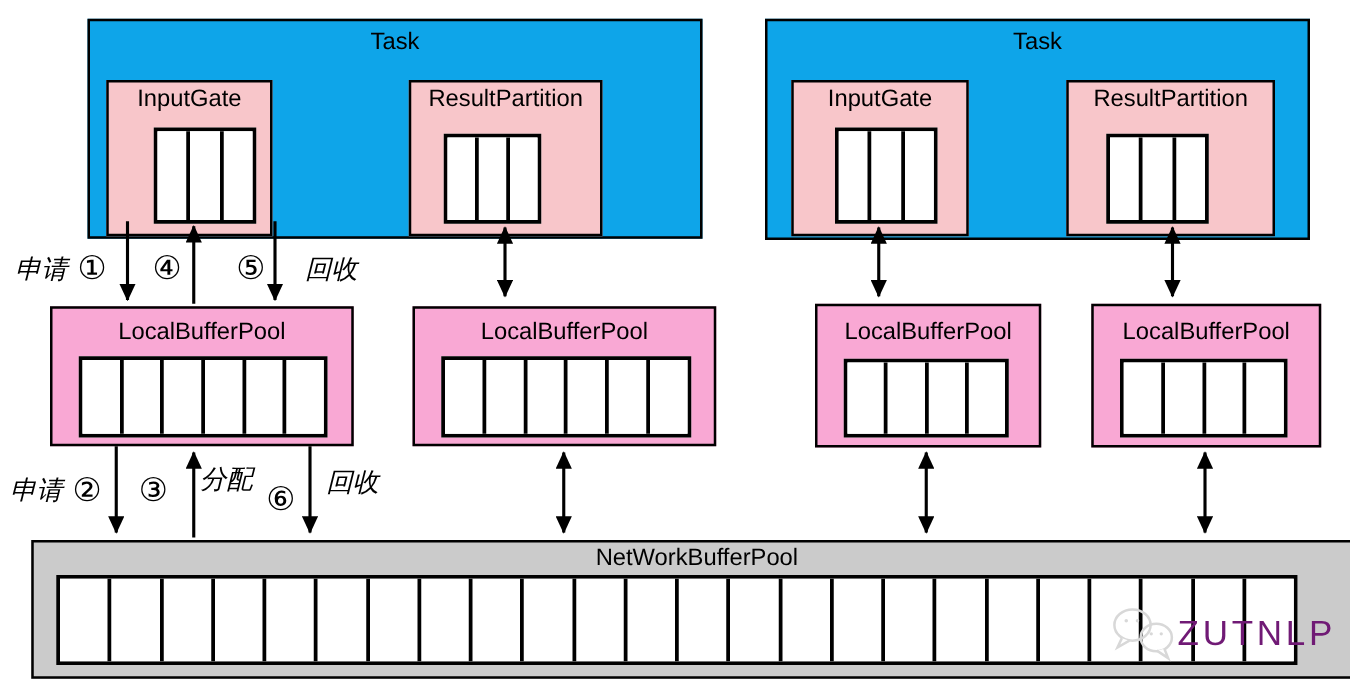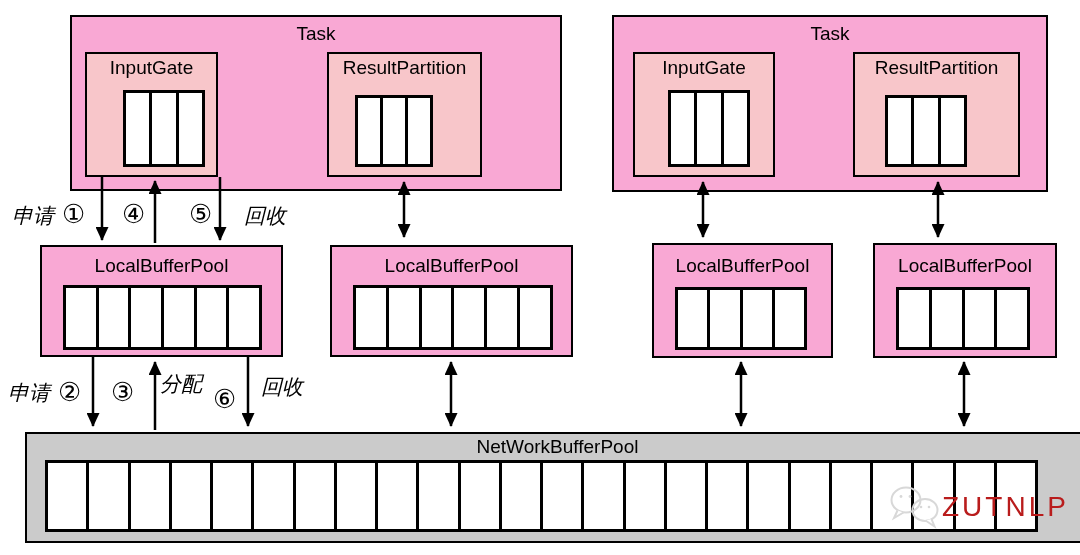--- a/index.html
+++ b/index.html
@@ -1,43 +1,43 @@
 <!DOCTYPE html>
 <html><head>
 <meta charset="utf-8">
 <style>
   html,body{margin:0;padding:0;background:#fff;}
   .stage{
     position:relative;width:1080px;height:555px;background:#fff;overflow:hidden;
     font-family:"Liberation Sans","DejaVu Sans",sans-serif;color:#000;
   }
   .box{position:absolute;box-sizing:border-box;border:2px solid #000;}
-  .task{background:#f9a8d4;}
-  .component{background:#F8C6CA;}
+  .task{background:#0ea5e9;}
+  .component{background:#F8C6CA;margin-top:12px;}
   .lbp{background:#f9a8d4;}
   .nwbp{background:#CBCBCB;}
   .box-title{
     position:absolute;left:0;right:0;text-align:center;
     font-size:19px;line-height:22px;white-space:nowrap;
   }
   .cells{
     position:absolute;display:flex;box-sizing:border-box;
     border:3px solid #000;background:#fff;
   }
   .cell{flex:1;background:#fff;border-left:3px solid #000;}
   .cell:first-child{border-left:none;}
   .flow-label{position:absolute;font-size:21px;line-height:24px;white-space:nowrap;font-style:italic;}
   .flow-num{position:absolute;font-size:26px;line-height:28px;white-space:nowrap;}
   .arrows{position:absolute;left:0;top:0;pointer-events:none;}
   .watermark{
     position:absolute;left:888px;top:484px;display:flex;align-items:center;
     color:#D8D8D8;
   }
   .watermark-text{
-    font-size:28px;letter-spacing:3px;line-height:44px;color:#b91c1c;
+    font-size:28px;letter-spacing:3px;line-height:44px;color:#701a75;
   }
 </style>
 </head>
 <body>
 
 <div class="stage">
 
   <div class="box task" style="left:70px;top:15px;width:492px;height:176px">
     <div class="box-title" style="top:6px">Task</div>
 

